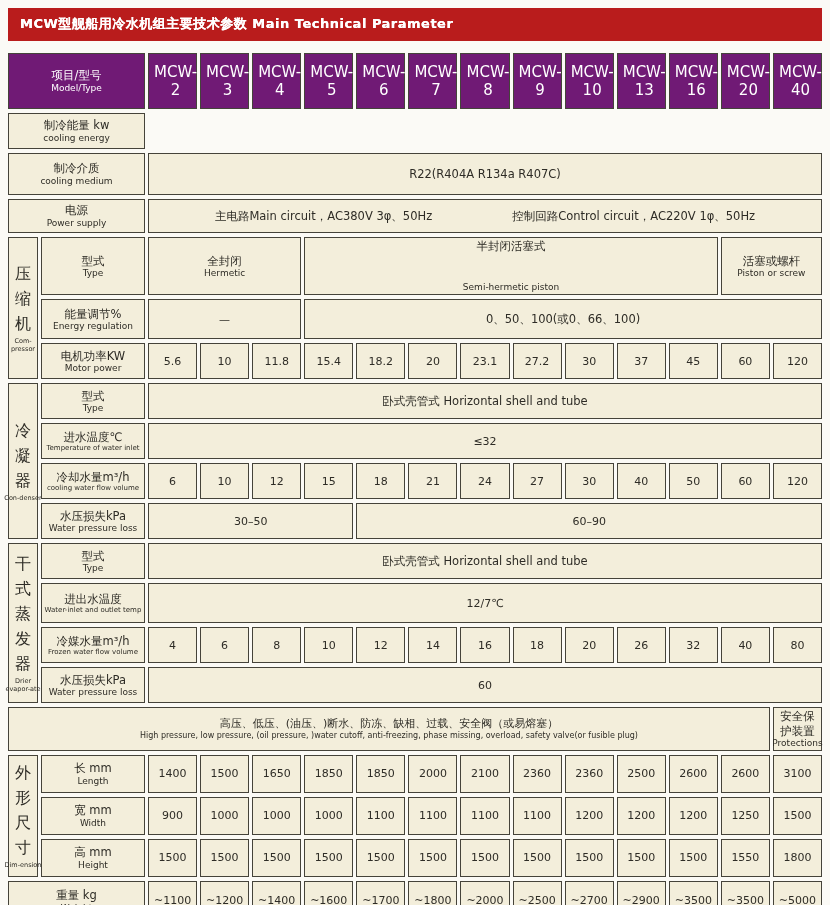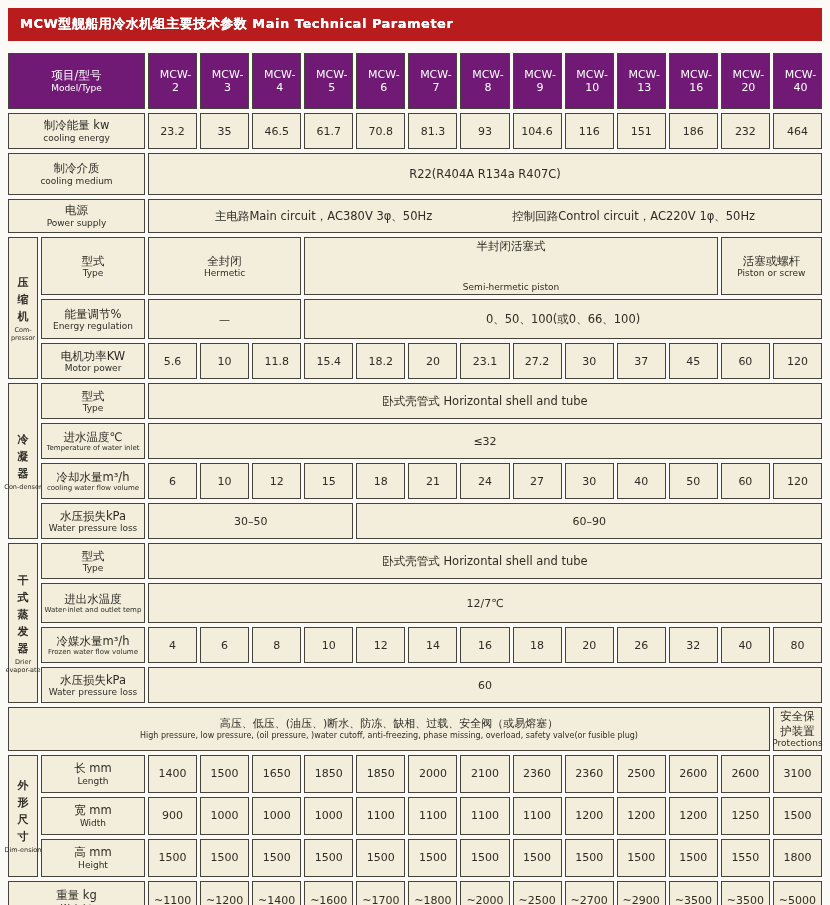--- a/index.html
+++ b/index.html
@@ -28,26 +28,26 @@
   .sp2{grid-column:span 2;}.sp3{grid-column:span 3;}.sp4{grid-column:span 4;}
   .sp8{grid-column:span 8;gap:29px;}.sp9{grid-column:span 9;}.sp10{grid-column:span 10;}
   .sp13{grid-column:span 13;}
   .h56{min-height:56px;}.h44{min-height:44px;}.h42{min-height:42px;}.h40{min-height:40px;}
   .h38{min-height:38px;}.h36{min-height:36px;}.h34{min-height:34px;}
   .v{font-size:11px;}
   .zh{font-size:11.5px;line-height:1.25;}
   .en{font-size:9px;line-height:1.2;}
   .en-xs{font-size:7px;line-height:1.15;}
   .hdr .zh{font-size:11.5px;}
-  .hdr-model{font-size:11px;color:#fff;padding-left:8px;}
+  .hdr-model{font-size:15px;color:#fff;padding-left:8px;}
   .side{
     border:1px solid #45433a;background:#f3eedb;display:flex;flex-direction:column;
     align-items:center;justify-content:center;padding:3px 0;box-sizing:border-box;
   }
-  .side .zh{width:1em;font-size:11px;line-height:1.55;word-break:break-all;text-align:center;font-weight:bold;}
+  .side .zh{width:1em;font-size:16px;line-height:1.55;word-break:break-all;text-align:center;}
   .side .en{font-size:6.5px;width:39px;text-align:center;word-break:break-word;margin-top:2px;}
   .twocol{flex-direction:row;gap:80px;font-size:11.5px;}
   .longval{font-size:11.5px;}
   .prot-zh{font-size:11px;line-height:1.3;}
   .prot-en{font-size:8px;line-height:1.25;}
 </style>
 </head>
 <body>
 
 <div class="page">
@@ -77,36 +77,20 @@
           <div class="cell hdr hdr-model">MCW-20</div>
           <div class="cell hdr hdr-model">MCW-40</div>
         </div>
     </div>
 
     <div class="row full h36">
       <div class="cell">
         <span class="zh">制冷能量 kw</span>
         <span class="en">cooling energy</span>
       </div>
-      <div class="cells">
-
-      <div class="cell v">23.2</div>
-          <div class="cell v">35</div>
-          <div class="cell v">46.5</div>
-          <div class="cell v">61.7</div>
-          <div class="cell v">70.8</div>
-          <div class="cell v">81.3</div>
-          <div class="cell v">93</div>
-          <div class="cell v">104.6</div>
-          <div class="cell v">116</div>
-          <div class="cell v">151</div>
-          <div class="cell v">186</div>
-          <div class="cell v">232</div>
-          <div class="cell v">464</div>
-        </div>
     </div>
 
     <div class="row full h42">
       <div class="cell">
         <span class="zh">制冷介质</span>
         <span class="en">cooling medium</span>
       </div>
       <div class="cell sp13 longval">R22(R404A  R134a  R407C)</div>
     </div>
 

